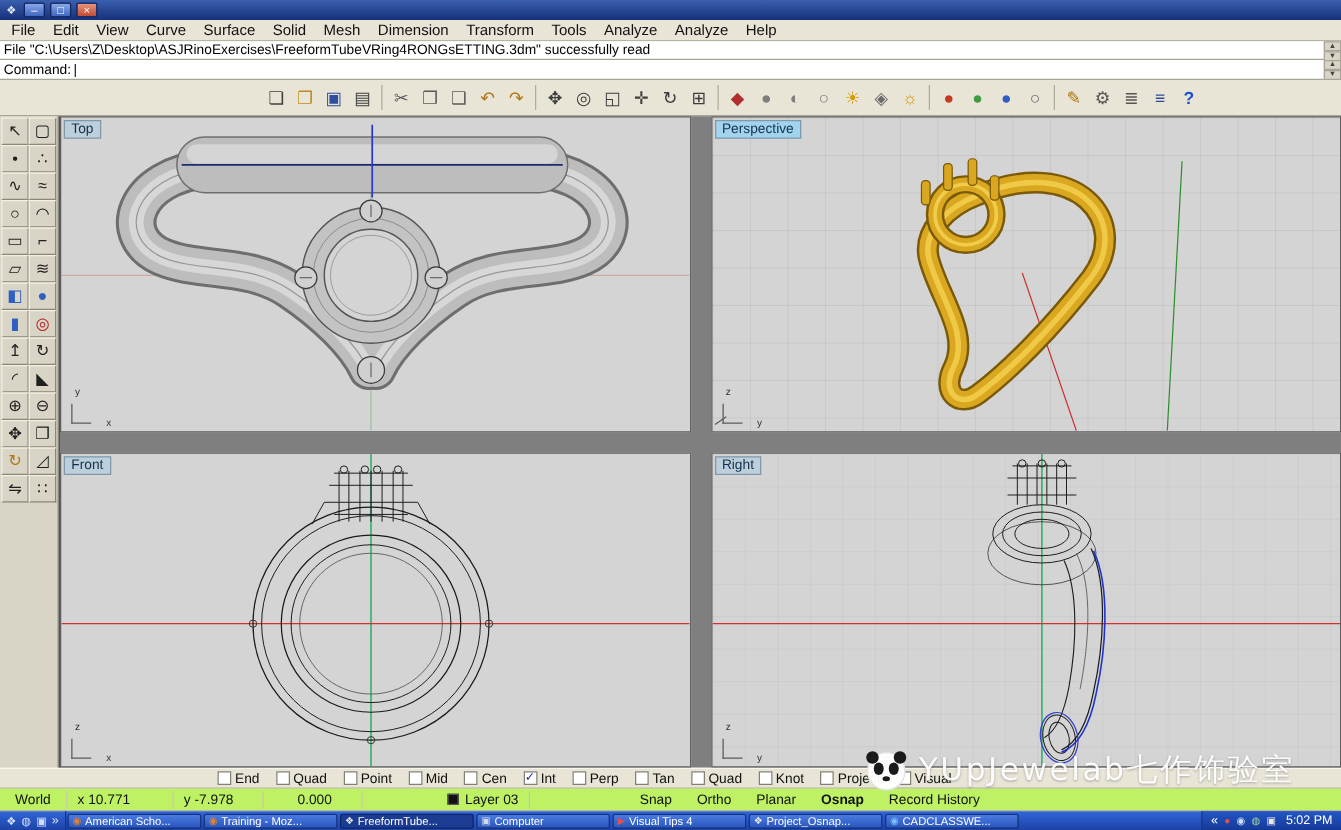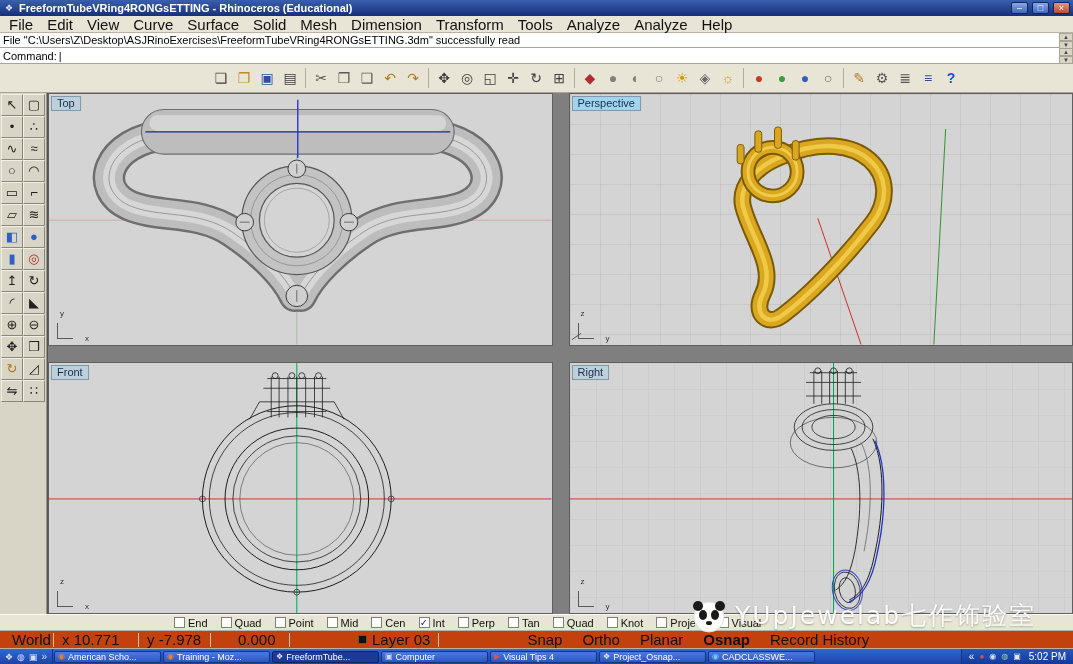--- a/index.html
+++ b/index.html
@@ -9,21 +9,21 @@
   
   .titlebar { height:16px; background:linear-gradient(180deg,#3a5fae,#16307a); display:flex; align-items:center; padding:0 3px; gap:4px; }
   .appicon { width:12px; height:12px; font-size:9px; line-height:12px; text-align:center; color:#dfe8f8; }
   .title { color:#fff; font-size:11px; font-weight:bold; flex:1; white-space:nowrap; overflow:hidden; }
   .winbtn { width:17px; height:12px; font-size:9px; line-height:10px; text-align:center; color:#fff;
             background:linear-gradient(180deg,#89a8e8,#3f66c0); border:1px solid #10265e; border-radius:2px; }
   .winbtn.close { background:linear-gradient(180deg,#e8937f,#c04a33); }
 
   
   .menubar { height:17px; background:#e8e4d6; border-bottom:1px solid #b8b4a4; display:flex; align-items:center; padding-left:2px; }
-  .menu-item { font-size:15px; padding:1px 7px; color:#111; }
+  .menu-item { font-size:12px; padding:1px 7px; color:#111; }
 
   
   .cmdline { position:relative; height:15px; background:#fff; border-bottom:1px solid #a8a496; font-size:11px; display:flex; align-items:center; padding-left:3px; color:#000; }
   .cmdline.prompt { height:16px; }
   .caret { margin-left:2px; }
   .mini-scroll { position:absolute; right:0; top:0; bottom:0; width:14px; display:flex; flex-direction:column; }
   .mini-scroll span { flex:1; background:#d8d4c6; border:1px solid #a8a496; font-size:6px; line-height:6px; text-align:center; color:#444; }
 
   
   .toolbar { height:29px; background:#e8e4d6; border-bottom:1px solid #a8a496; display:flex; align-items:center; padding:0 4px 0 210px; gap:1px; }
@@ -50,21 +50,21 @@
   .axis .dl { position:absolute; left:-7px; bottom:2px; width:11px; height:1px; background:#5a5a5a; transform:rotate(-35deg); }
   .axis .av { position:absolute; left:3px; top:-6px; font-size:8px; color:#333; }
   .axis .ah { position:absolute; right:-8px; bottom:-4px; font-size:8px; color:#333; }
 
   
   .osnapbar { height:17px; background:#e8e4d6; border-top:1px solid #fdfcf5; border-bottom:1px solid #b8b4a4; display:flex; align-items:center; gap:13px; padding-left:174px; font-size:11px; color:#111; }
   .osnap-item { display:flex; align-items:center; gap:3px; }
   .cb { width:11px; height:11px; background:#fff; border:1px solid #808074; font-size:10px; line-height:9px; text-align:center; color:#2222cc; }
 
   
-  .statusbar { height:18px; background:#c2410c; display:flex; align-items:center; font-size:15px; padding-left:4px; border-bottom:1px solid #b8b4a4; color:#111; }
+  .statusbar { height:18px; background:#bef264; display:flex; align-items:center; font-size:11px; padding-left:4px; border-bottom:1px solid #b8b4a4; color:#111; }
   .pane { padding:0 8px; height:14px; line-height:14px; border-right:1px solid #c9c5b5; white-space:nowrap; }
   .pane.world { width:50px; }
   .pane.coord-x { width:85px; }
   .pane.coord-y { width:72px; }
   .pane.coord-z { width:60px;margin-left:19px; }
   .pane.layer { margin-left:60px; display:flex; align-items:center; }
   .layer-swatch { width:9px; height:9px; background:#111; display:inline-block; margin-right:5px; border:1px solid #555; }
   .toggle { padding:0 10px; white-space:nowrap; }
   .toggle.first { margin-left:78px; }
   .toggle.bold { font-weight:bold; }
@@ -87,21 +87,20 @@
   .watermark { position:absolute; left:690px; top:596px; z-index:40; display:flex; align-items:center; gap:7px; pointer-events:none; }
   .wm-text { font-size:25px; color:rgba(255,255,255,0.95); letter-spacing:2px; text-shadow:0 1px 2px rgba(0,0,0,0.3); font-family:"DejaVu Sans", sans-serif; }
 </style>
 </head>
 <body>
 
 <div class="window">
 
   <div class="titlebar">
     <span class="appicon">❖</span>
-    <span class="title">FreeformTubeVRing4RONGsETTING - Rhinoceros (Educational)</span>
     <span class="winbtn">–</span>
     <span class="winbtn">□</span>
     <span class="winbtn close">×</span>
   </div>
 
   <div class="menubar">
     <span class="menu-item">File</span>
     <span class="menu-item">Edit</span>
     <span class="menu-item">View</span>
     <span class="menu-item">Curve</span>

